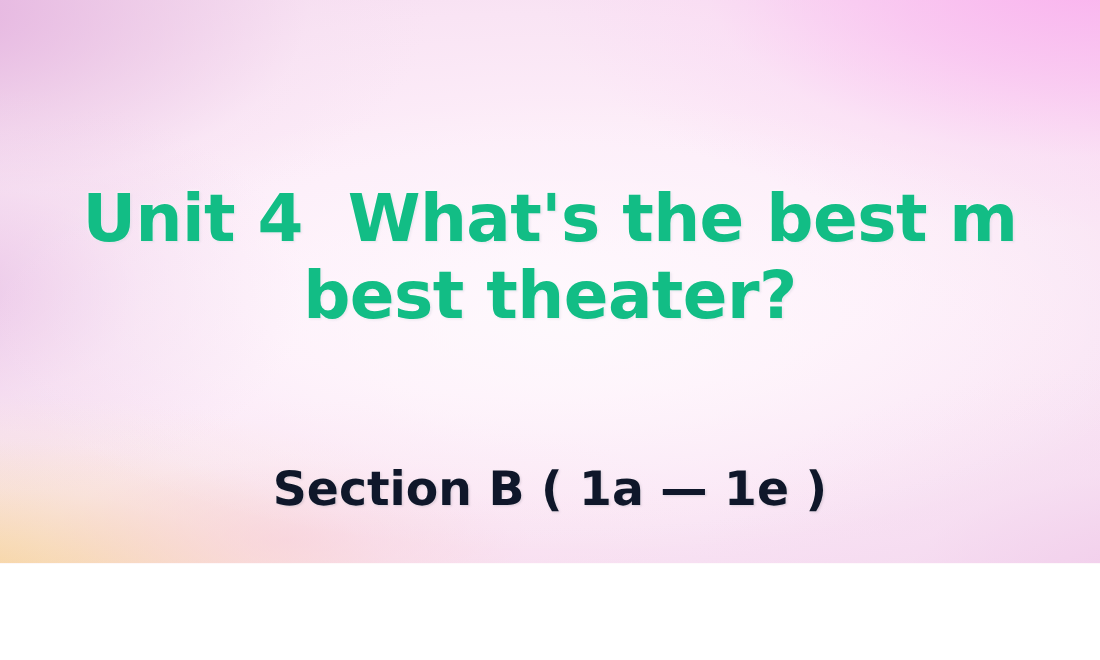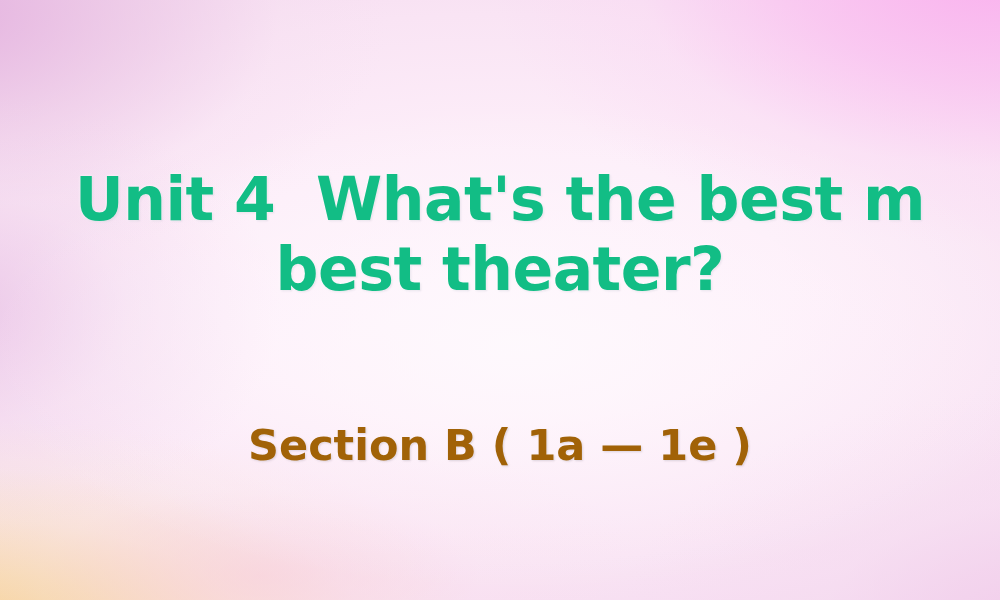--- a/index.html
+++ b/index.html
@@ -9,21 +9,21 @@
   body {
     width: 1000px;
     height: 600px;
     overflow: hidden;
     font-family: "Liberation Sans", sans-serif;
   }
 
   #slide {
     position: relative;
     width: 1000px;
-    height: 600px;
+    height: 512px;
     overflow: hidden;
     background-color: #fbeaf6;
   }
 
   
   .bg-layer {
     position: absolute;
     inset: 0;
     pointer-events: none;
   }
@@ -122,21 +122,21 @@
 
   #subtitle-block {
     position: absolute;
     top: 418px;
     left: 0;
     right: 0;
     text-align: center;
   }
   #subtitle-text {
     display: inline-block;
-    color: #a16207;
+    color: #0f172a;
     font-family: "DejaVu Sans", "Liberation Sans", sans-serif;
     font-weight: bold;
     font-size: 43px;
     line-height: 54px;
     letter-spacing: 0px;
     white-space: pre;
     text-shadow:
       0 0 2px rgba(255,255,255,0.55),
       1px 1px 2px rgba(110,100,120,0.25);
   }

